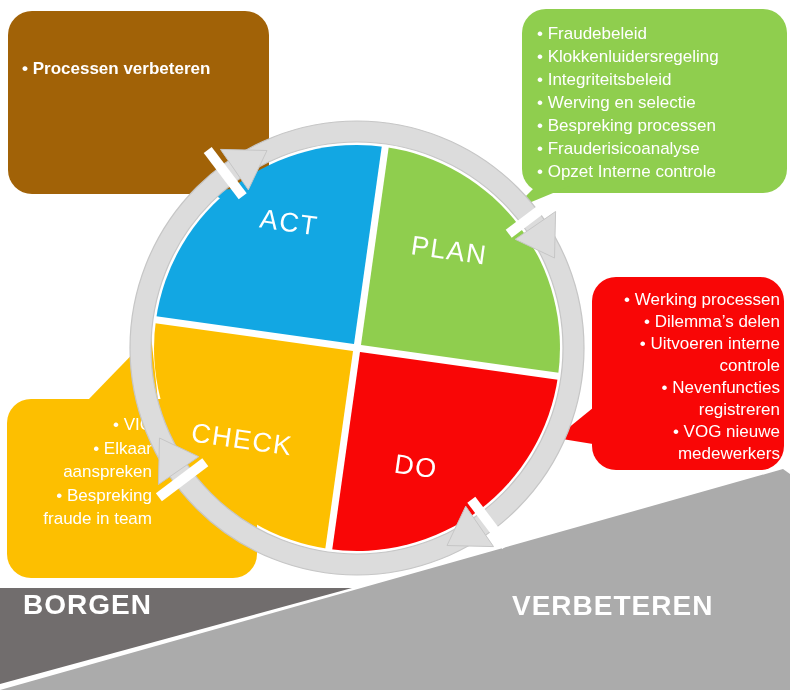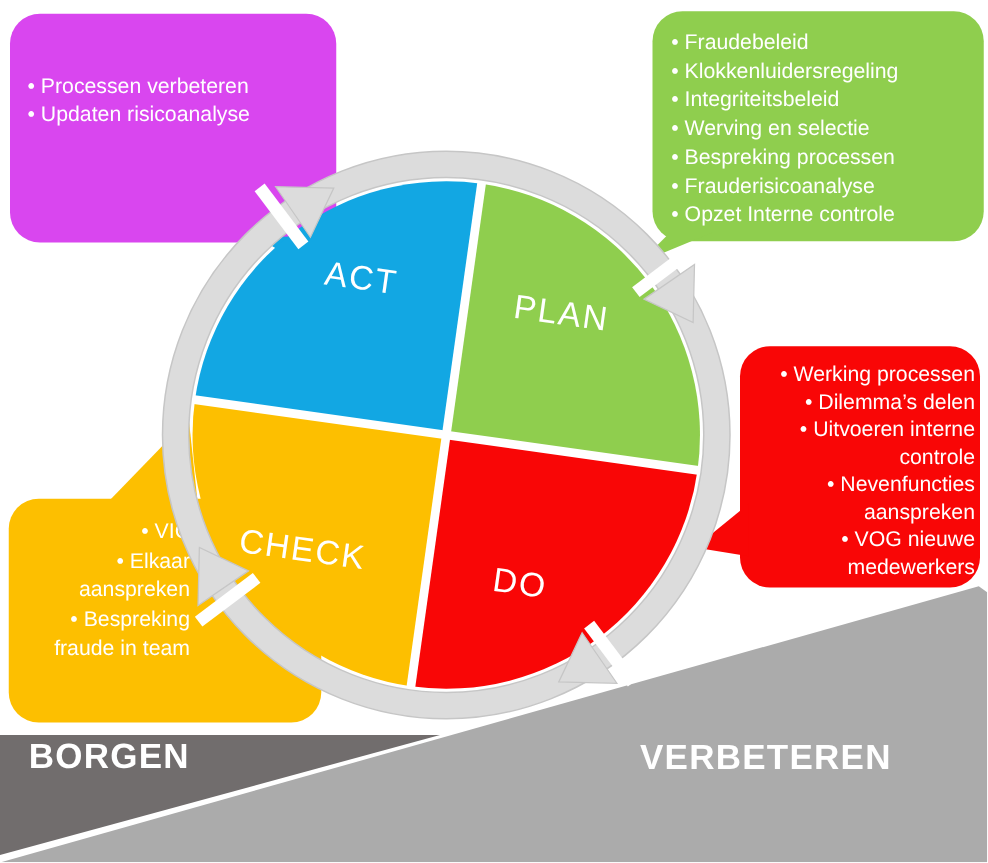--- a/index.html
+++ b/index.html
@@ -24,45 +24,44 @@
   .flabel{position:absolute;z-index:3;color:#fff;font-weight:bold;font-size:28px;
           letter-spacing:1px;white-space:nowrap;}
   .flabel-borgen{left:23px;top:589px;}
   .flabel-verbeteren{left:512px;top:590px;}
 </style>
 </head>
 <body>
 
 <div class="stage">
 
-  <div class="callout callout-act" style="background-color: #d946ef;">
+  <div class="callout callout-act" style="background-color: #a16207; font-weight: bold;">
     <ul>
         <li>Processen verbeteren</li>
-        <li>Updaten risicoanalyse</li>
       </ul>
   </div>
 
   <div class="callout callout-plan" style="background-color: rgb(143, 206, 78);">
     <ul>
         <li>Fraudebeleid</li>
         <li>Klokkenluidersregeling</li>
         <li>Integriteitsbeleid</li>
         <li>Werving en selectie</li>
         <li>Bespreking processen</li>
         <li>Frauderisicoanalyse</li>
         <li>Opzet Interne controle</li>
       </ul>
   </div>
 
   <div class="callout callout-do" style="background-color: rgb(249, 6, 6);">
     <ul>
         <li>Werking processen</li>
         <li>Dilemma’s delen</li>
         <li>Uitvoeren interne controle</li>
-        <li>Nevenfuncties aanspreken</li>
+        <li>Nevenfuncties registreren</li>
         <li>VOG nieuwe medewerkers</li>
       </ul>
   </div>
 
   <div class="callout callout-check" style="background-color: rgb(253, 191, 0);">
     <ul>
         <li>VIC</li>
         <li>Elkaar aanspreken</li>
         <li>Bespreking fraude in team</li>
       </ul>

